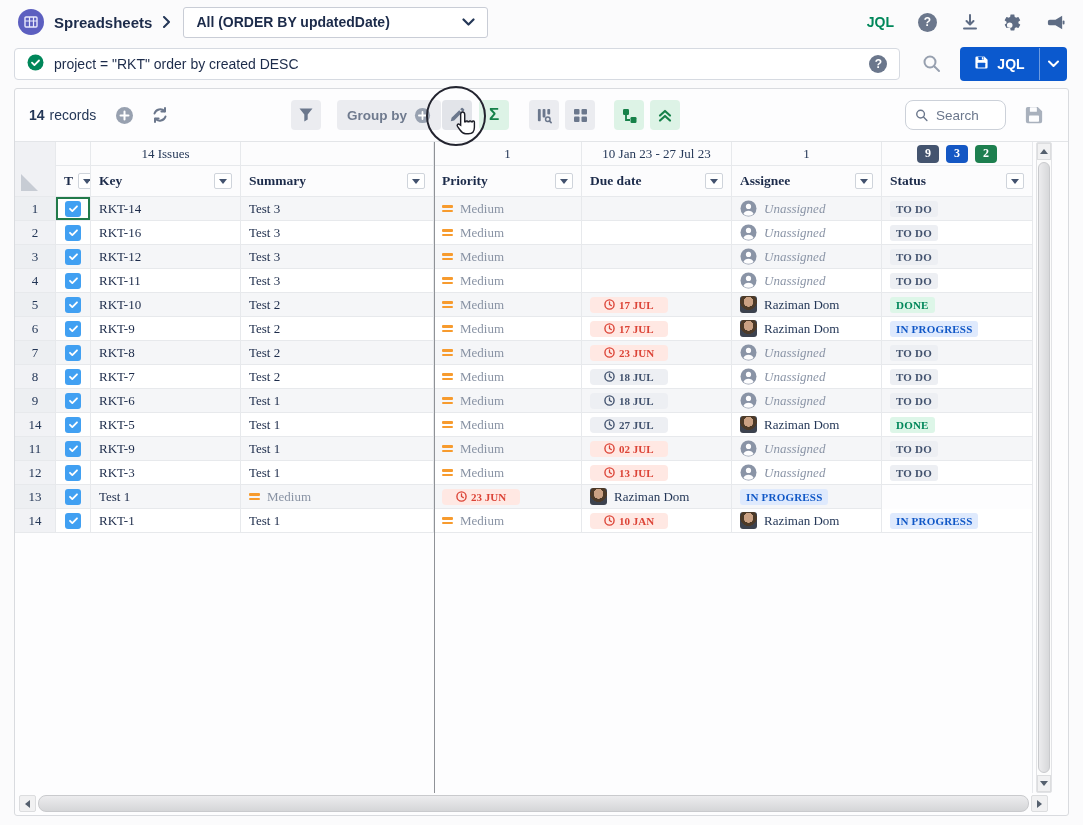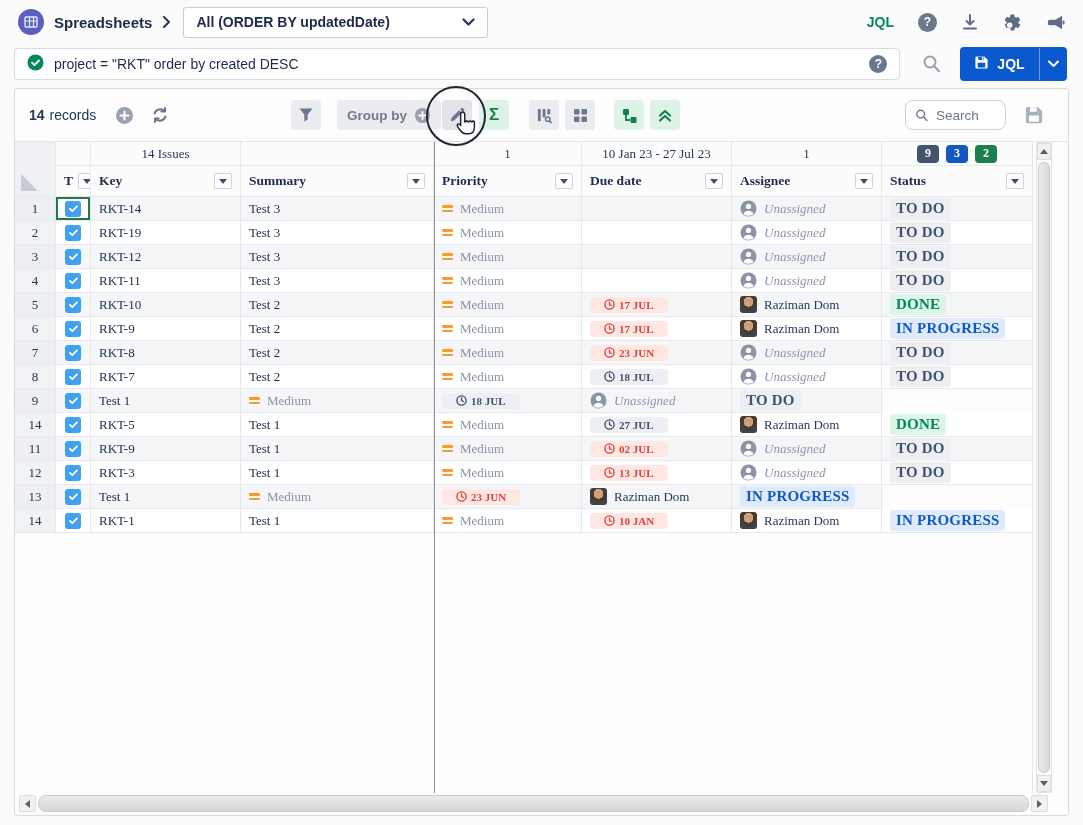--- a/index.html
+++ b/index.html
@@ -76,21 +76,21 @@
   .prio-ic { display:flex; flex-direction:column; gap:2px; }
   .prio-ic i { width:11px; height:2.5px; background:#f79b2e; border-radius:1px; display:block; }
   .pill-due { display:inline-flex; align-items:center; gap:4px; padding:2px 14px; border-radius:4px; font-size:11px; font-weight:700; }
   .due-overdue { background:#ffe8e3; color:#dc4437; }
   .due-soon { background:#edeff3; color:#42526e; }
   .assignee { gap:7px; }
   .assignee .nm { color:#243757; }
   .assignee.none .nm { color:#8a94a6; font-style:italic; }
   .avatar { width:17px; height:17px; border-radius:3px; flex:none;
     background:radial-gradient(circle at 50% 34%, #caa183 0 34%, #4c3a28 35% 58%, #3c424e 59%); }
-  .pill-st { padding:2px 6px; border-radius:3px; font-size:15px; font-weight:700; letter-spacing:.2px; }
+  .pill-st { padding:2px 6px; border-radius:3px; font-size:11px; font-weight:700; letter-spacing:.2px; }
   .st-todo { background:#edeff3; color:#42526e; }
   .st-done { background:#ddf6e8; color:#00875a; }
   .st-inprogress { background:#dfeafd; color:#1158c7; }
   .badges { display:flex; gap:7px; }
   .badge { min-width:22px; height:18px; border-radius:4px; color:#fff; font-size:12px; font-weight:700; display:flex; align-items:center; justify-content:center; padding:0 5px; }
 
   .frozen-divider { position:absolute; left:419px; top:0; bottom:0; width:1px; background:#8f9297; z-index:3; }
   .grid-right-edge { position:absolute; left:1017px; top:0; bottom:0; width:1px; background:#e7e9ec; }
 
   
@@ -395,21 +395,21 @@
               <span class="f-num">2</span>
             </div>
     <div class="cell cell-check">
       <span class="checkbox">
         <svg width="11" height="11" viewBox="0 0 11 11">
                   <path d="M2 5.8l2.3 2.3L9 3.3" fill="none" stroke="#fff" stroke-width="1.8" stroke-linecap="round" stroke-linejoin="round"></path>
                 </svg>
       </span>
 
     </div>
-    <div class="cell f-key">RKT-19</div>
+    <div class="cell f-key">RKT-16</div>
     <div class="cell f-summary">Test 3</div>
     <div class="cell prio">
       <span class="prio-ic">
                 <i></i>
                 <i></i>
               </span>
       <span class="f-priority">Medium</span>
     </div>
     <div class="cell">
       
@@ -670,20 +670,21 @@
               <span class="f-num">9</span>
             </div>
     <div class="cell cell-check">
       <span class="checkbox">
         <svg width="11" height="11" viewBox="0 0 11 11">
                   <path d="M2 5.8l2.3 2.3L9 3.3" fill="none" stroke="#fff" stroke-width="1.8" stroke-linecap="round" stroke-linejoin="round"></path>
                 </svg>
       </span>
 
     </div>
+    <div class="cell f-key">RKT-6</div>
     <div class="cell f-summary">Test 1</div>
     <div class="cell prio">
       <span class="prio-ic">
                 <i></i>
                 <i></i>
               </span>
       <span class="f-priority">Medium</span>
     </div>
     <div class="cell">
       <span class="pill-due due-soon">

